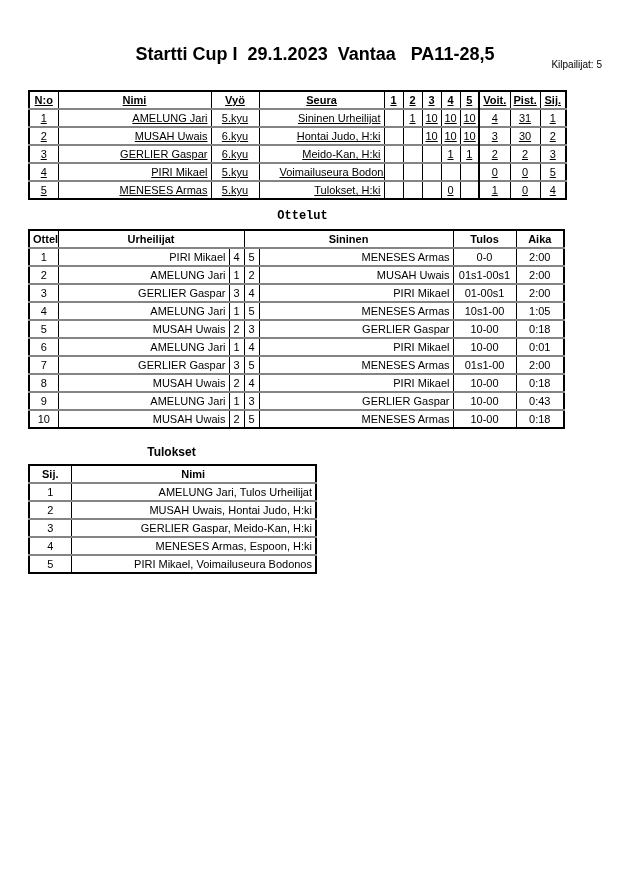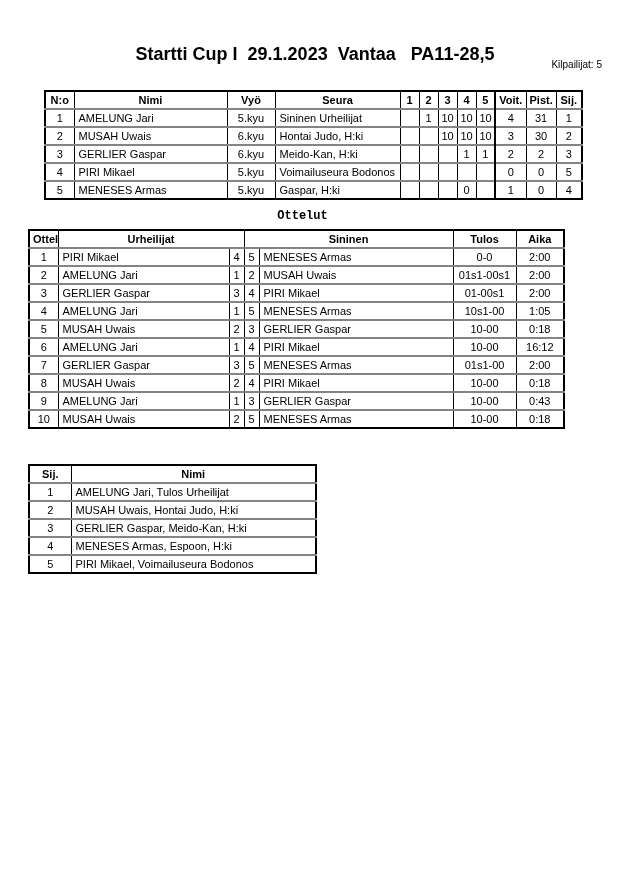--- a/index.html
+++ b/index.html
@@ -18,33 +18,33 @@
   .sec { position:absolute; font-size:12px; font-weight:bold; text-align:center; }
   #lbl-kilpailijat { top:68px; left:28px; width:537px; }
   #lbl-ottelut     { top:209px; left:35px; width:535px;font-family:Liberation Mono, monospace; }
   #lbl-tulokset    { top:445px; left:28px; width:287px; }
   #lbl-count { position:absolute; top:59px; right:28px; font-size:10px; font-weight:normal; }
 
   table {
     position:absolute; border-collapse:collapse; table-layout:fixed;
     background:#fff; border:2px solid #000;
   }
-  #t-kilpailijat { top:90px;  left:44px; width:537px; }
+  #t-kilpailijat { top:90px;  left:28px; width:537px;text-decoration:underline; }
   #t-ottelut     { top:229px; left:28px; width:535px; }
   #t-tulokset    { top:464px; left:28px; width:287px; }
 
   th, td {
     font-size:11px; height:18px; padding:0 3px;
     border-left:1px solid #000; border-right:1px solid #000;
     white-space:nowrap; overflow:hidden; vertical-align:middle;
   }
   thead th { border-top:none; font-weight:bold; text-align:center; }
   tbody td { border-top:2px solid #848484; }
   .c { text-align:center; }
-  .l { text-align:left; padding-left:4px; }
+  .l { text-align:right; padding-left:20px; }
   .tk { border-left:2px solid #000 !important; }
 </style>
 </head>
 <body>
 
 <div class="page">
 
   <div class="title">Startti Cup I  29.1.2023  Vantaa   PA11-28,5</div>
   <div id="lbl-count">Kilpailijat: 5</div>
 
@@ -133,21 +133,21 @@
         <td class="c"></td>
         <td class="c"></td>
         <td class="c tk">0</td>
         <td class="c">0</td>
         <td class="c">5</td>
       </tr>
       <tr>
         <td class="c">5</td>
         <td class="l">MENESES Armas</td>
         <td class="c">5.kyu</td>
-        <td class="l">Gaspar, H:ki</td>
+        <td class="l">Tulokset, H:ki</td>
         <td class="c"></td>
         <td class="c"></td>
         <td class="c"></td>
         <td class="c">0</td>
         <td class="c"></td>
         <td class="c tk">1</td>
         <td class="c">0</td>
         <td class="c">4</td>
       </tr>
     </tbody>
@@ -220,21 +220,21 @@
         <td class="c">10-00</td>
         <td class="c">0:18</td>
       </tr>
       <tr>
         <td class="c">6</td>
         <td class="l">AMELUNG Jari</td>
         <td class="c">1</td>
         <td class="c">4</td>
         <td class="l">PIRI Mikael</td>
         <td class="c">10-00</td>
-        <td class="c">16:12</td>
+        <td class="c">0:01</td>
       </tr>
       <tr>
         <td class="c">7</td>
         <td class="l">GERLIER Gaspar</td>
         <td class="c">3</td>
         <td class="c">5</td>
         <td class="l">MENESES Armas</td>
         <td class="c">01s1-00</td>
         <td class="c">2:00</td>
       </tr>
@@ -261,20 +261,21 @@
         <td class="l">MUSAH Uwais</td>
         <td class="c">2</td>
         <td class="c">5</td>
         <td class="l">MENESES Armas</td>
         <td class="c">10-00</td>
         <td class="c">0:18</td>
       </tr>
     </tbody>
   </table>
 
+  <div class="sec" id="lbl-tulokset">Tulokset</div>
 
   <table id="t-tulokset">
     <colgroup>
       <col style="width:42px">
         <col style="width:245px">
     </colgroup>
     <thead>
       <tr>
         <th class="c">Sij.</th>
         <th class="c">Nimi</th>

